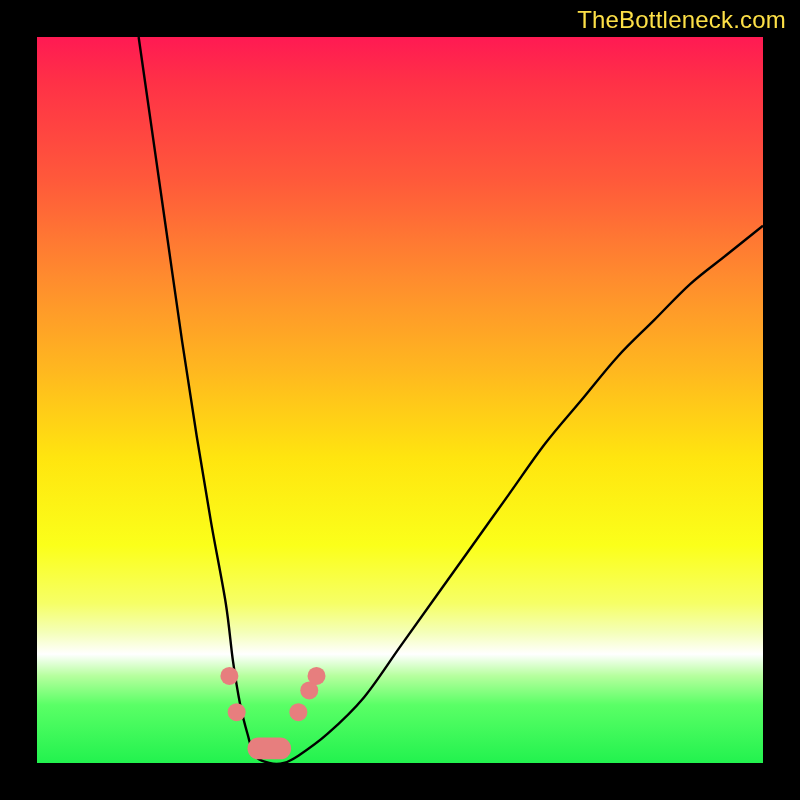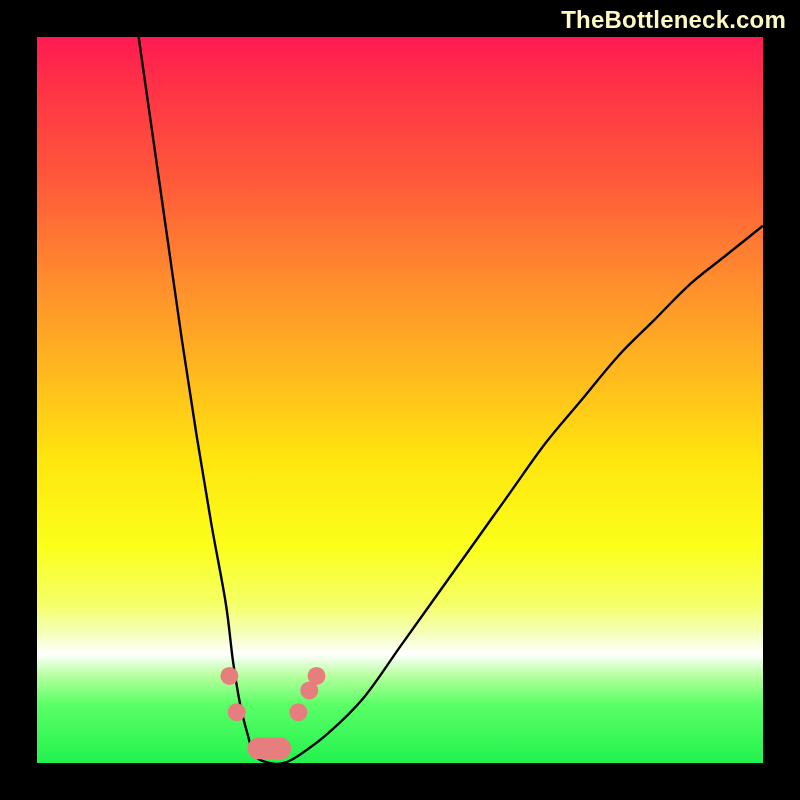--- a/index.html
+++ b/index.html
@@ -44,23 +44,23 @@
     position: absolute;
     left: 0;
     top: 0;
     width: 100%;
     height: 100%;
   }
   .watermark {
     position: absolute;
     top: 6px;
     right: 14px;
-    color: #fef9c3;
+    color: #fde047;
     font-size: 24px;
-    font-weight: 700;
+    font-weight: 400;
     letter-spacing: 0.2px;
     user-select: none;
   }
   .marker {
     fill: #e77e7e;
     stroke: none;
   }
   .bar-marker {
     fill: #e77e7e;
     stroke: none;

